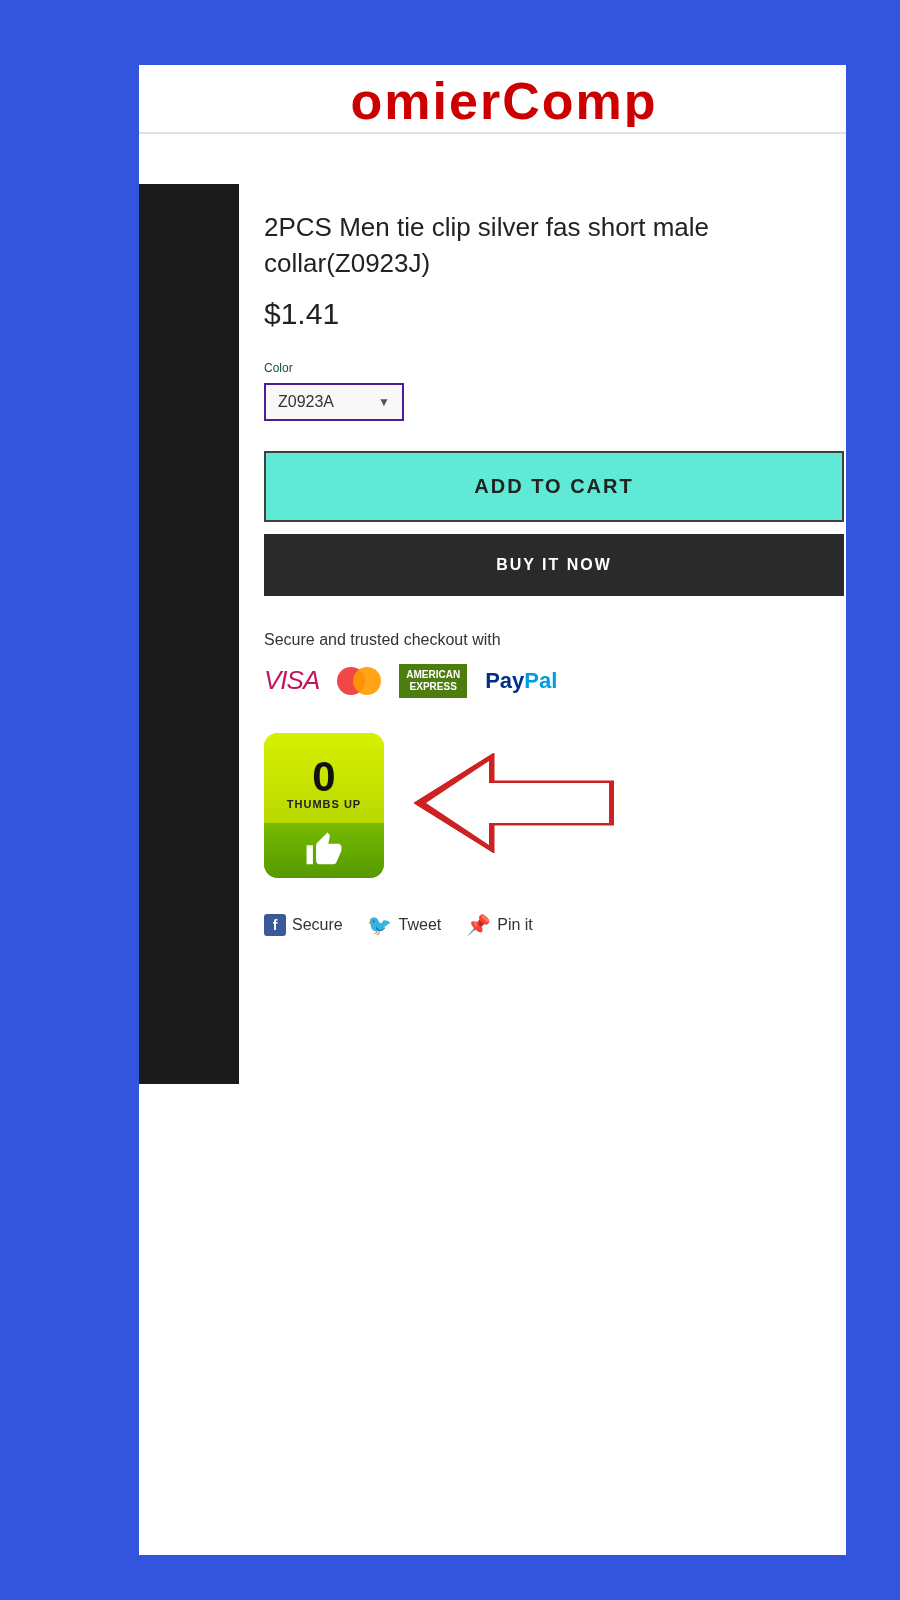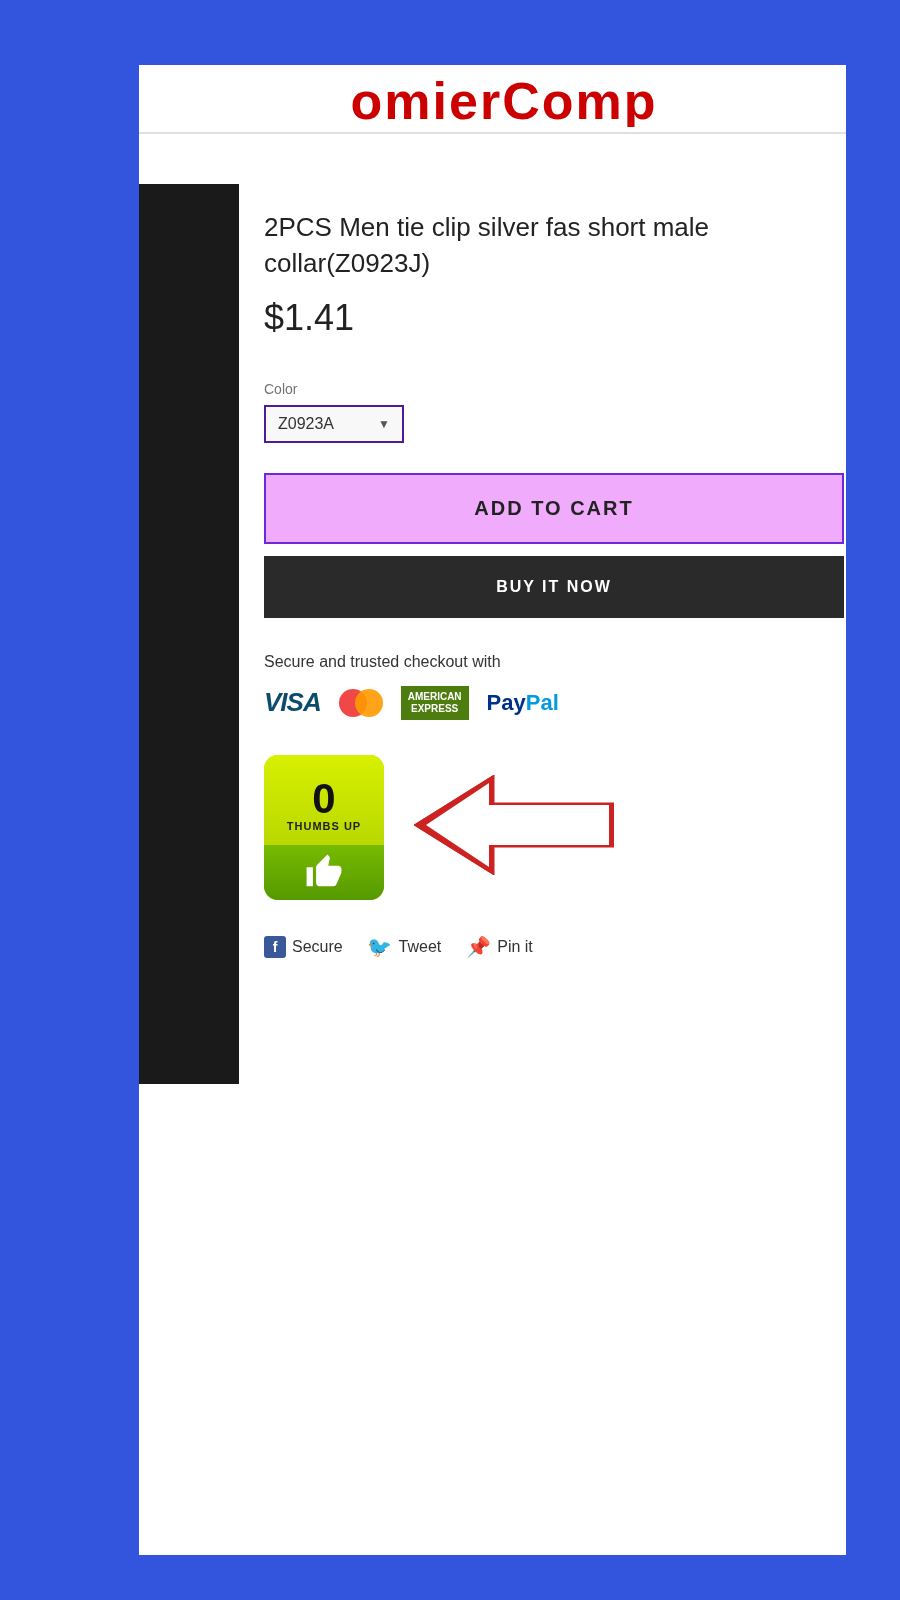--- a/index.html
+++ b/index.html
@@ -71,29 +71,29 @@
 
     .product-title {
       font-size: 26px;
       color: #222222;
       font-weight: normal;
       line-height: 1.4;
       margin-bottom: 15px;
     }
 
     .product-price {
-      font-size: 36px;
+      font-size: 30px;
       color: #222222;
       font-weight: normal;
-      margin-bottom: 42px;
+      margin-bottom: 30px;
     }
 
     .color-label {
-      font-size: 14px;
-      color: #737373;
+      font-size: 12px;
+      color: #14532d;
       margin-bottom: 8px;
     }
 
     .color-select {
       display: flex;
       align-items: center;
       border: 2px solid #4c1d95;
       background: #f8f8f8;
       padding: 8px 12px;
       width: 140px;
@@ -106,22 +106,22 @@
 
     .select-arrow {
       font-size: 12px;
       color: #555555;
     }
 
     .btn-add-to-cart {
       display: block;
       width: 100%;
       padding: 22px 10px;
-      border: 2px solid #6d28d9;
-      background: #f0abfc;
+      border: 2px solid #404040;
+      background: #5eead4;
       color: #222222;
       font-size: 20px;
       font-weight: bold;
       letter-spacing: 2px;
       text-align: center;
       cursor: pointer;
       margin-bottom: 12px;
     }
 
     .btn-buy-now {
@@ -148,22 +148,22 @@
     .payment-icons {
       display: flex;
       align-items: center;
       gap: 18px;
       margin-bottom: 35px;
       flex-wrap: wrap;
     }
 
     .payment-visa {
       font-size: 26px;
-      font-weight: 700;
-      color: #0c4a6e;
+      font-weight: 400;
+      color: #be185d;
       letter-spacing: -1px;
       font-style: italic;
     }
 
     .payment-mastercard {
       display: flex;
       align-items: center;
     }
 
     .mc-circle-left {

